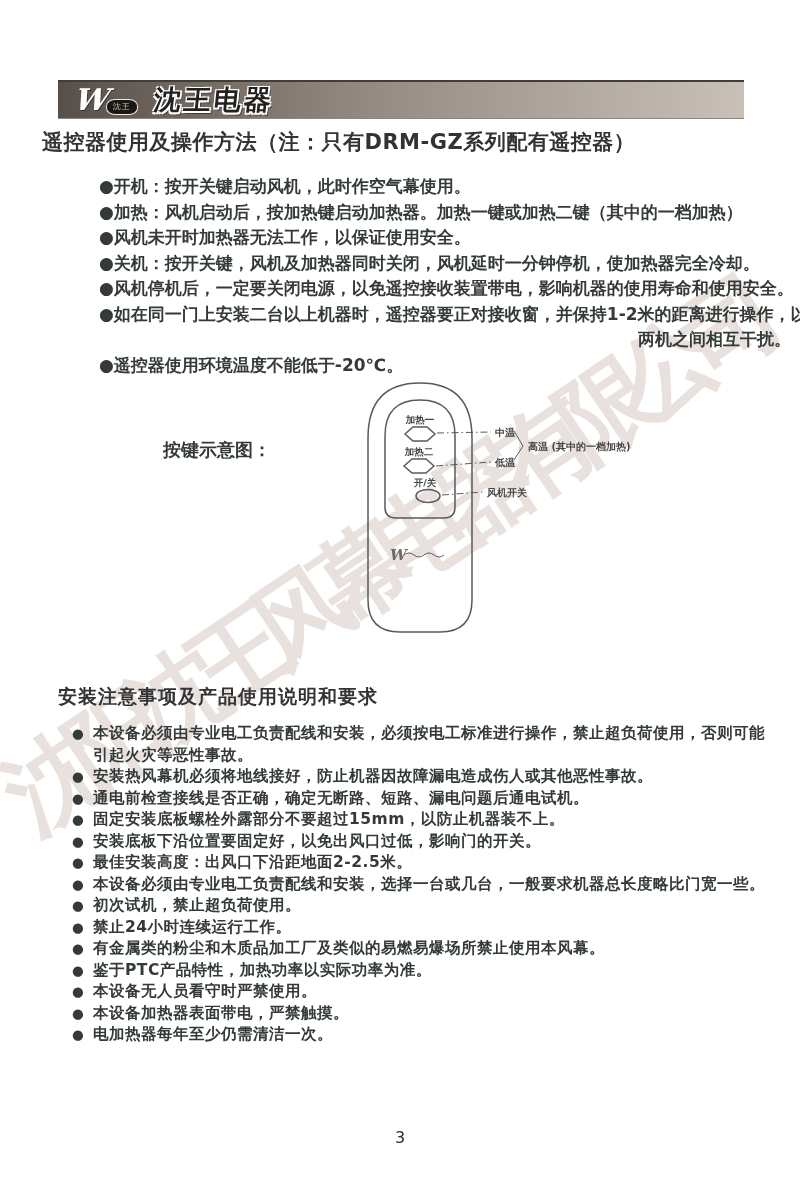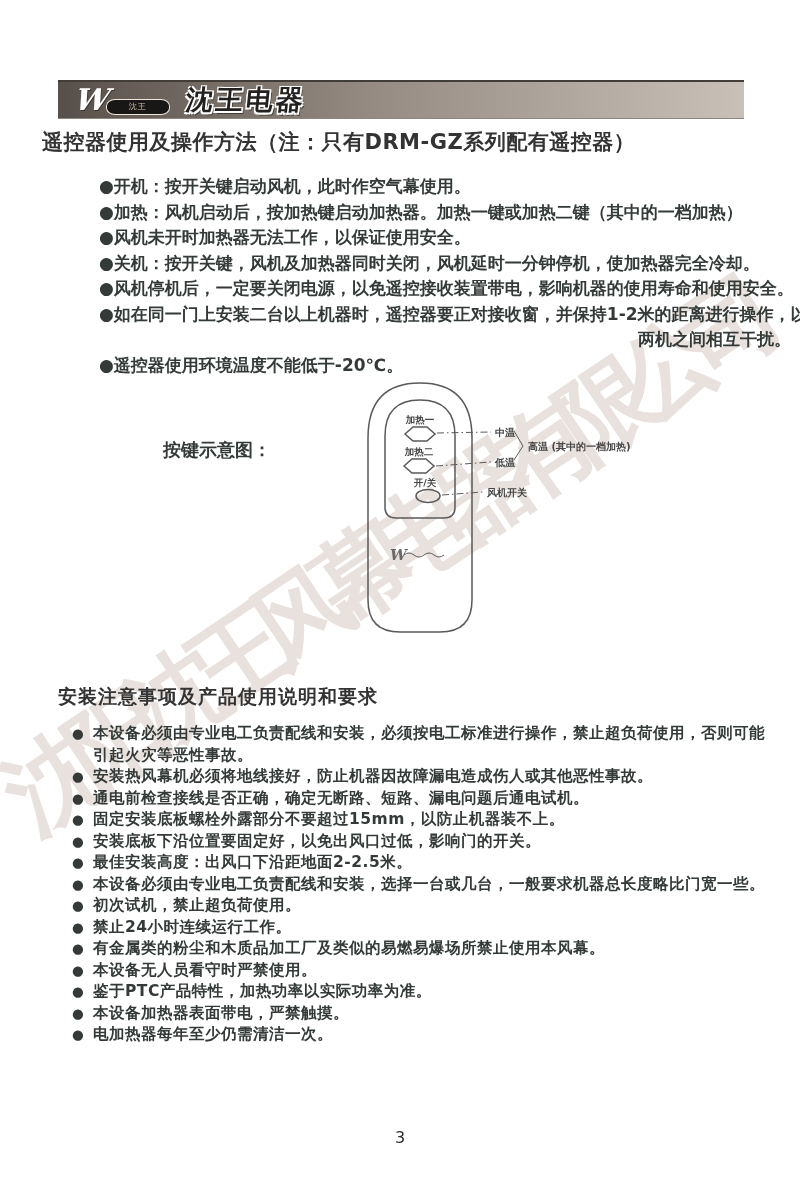--- a/index.html
+++ b/index.html
@@ -23,21 +23,21 @@
     border-top:2px solid #433d38; border-bottom:1px solid #8d847b;
     display:flex; align-items:center;
   }
   .logo-w {
     font-family:"DejaVu Serif", serif; font-style:italic; font-weight:bold;
     color:#ffffff; font-size:30px; line-height:30px; margin-left:18px;
     transform:skewX(-10deg); text-shadow:1px 1px 0 #3a3531;
   }
   .logo-badge {
     background:#191715; color:#d2c5a6; font-size:8px; line-height:8px;
-    padding:3px 22px; border-radius:9px / 7px; border:1px solid #efe8dd;
+    padding:3px 6px; border-radius:9px / 7px; border:1px solid #efe8dd;
     margin-left:-4px; margin-top:14px; letter-spacing:1px; white-space:nowrap;
   }
   .brand-name {
     font-size:27px; font-weight:bold; color:#23211f; margin-left:16px;
     letter-spacing:3px; transform:skewX(-6deg);
     text-shadow:-1.5px -1.5px 0 #fff, 1.5px -1.5px 0 #fff, -1.5px 1.5px 0 #fff,
                  1.5px 1.5px 0 #fff, 2.5px 2.5px 0 #3f3a35;
     white-space:nowrap;
   }
   
@@ -148,21 +148,21 @@
     <div class="line cont"><span class="txt">引起火灾等恶性事故。</span></div>
     <div class="line"><span class="blt">●</span><span class="txt">安装热风幕机必须将地线接好，防止机器因故障漏电造成伤人或其他恶性事故。</span></div>
     <div class="line"><span class="blt">●</span><span class="txt">通电前检查接线是否正确，确定无断路、短路、漏电问题后通电试机。</span></div>
     <div class="line"><span class="blt">●</span><span class="txt">固定安装底板螺栓外露部分不要超过15mm，以防止机器装不上。</span></div>
     <div class="line"><span class="blt">●</span><span class="txt">安装底板下沿位置要固定好，以免出风口过低，影响门的开关。</span></div>
     <div class="line"><span class="blt">●</span><span class="txt">最佳安装高度：出风口下沿距地面2-2.5米。</span></div>
     <div class="line"><span class="blt">●</span><span class="txt">本设备必须由专业电工负责配线和安装，选择一台或几台，一般要求机器总长度略比门宽一些。</span></div>
     <div class="line"><span class="blt">●</span><span class="txt">初次试机，禁止超负荷使用。</span></div>
     <div class="line"><span class="blt">●</span><span class="txt">禁止24小时连续运行工作。</span></div>
     <div class="line"><span class="blt">●</span><span class="txt">有金属类的粉尘和木质品加工厂及类似的易燃易爆场所禁止使用本风幕。</span></div>
+    <div class="line"><span class="blt">●</span><span class="txt">鉴于PTC产品特性，加热功率以实际功率为准。</span></div>
     <div class="line"><span class="blt">●</span><span class="txt">本设备无人员看守时严禁使用。</span></div>
-    <div class="line"><span class="blt">●</span><span class="txt">鉴于PTC产品特性，加热功率以实际功率为准。</span></div>
     <div class="line"><span class="blt">●</span><span class="txt">本设备加热器表面带电，严禁触摸。</span></div>
     <div class="line"><span class="blt">●</span><span class="txt">电加热器每年至少仍需清洁一次。</span></div>
   </div>
 
   <div class="page-number">3</div>
 
 </div>
 
 </body></html>

